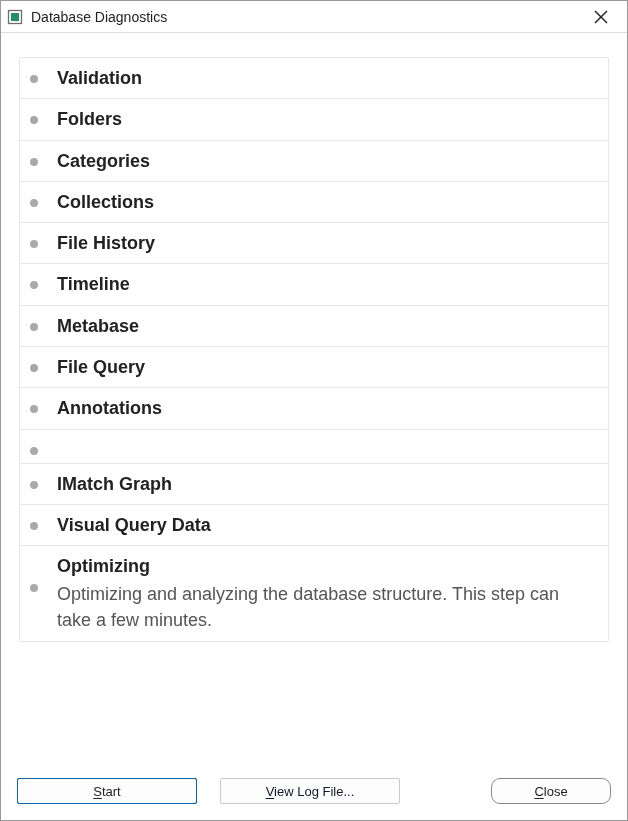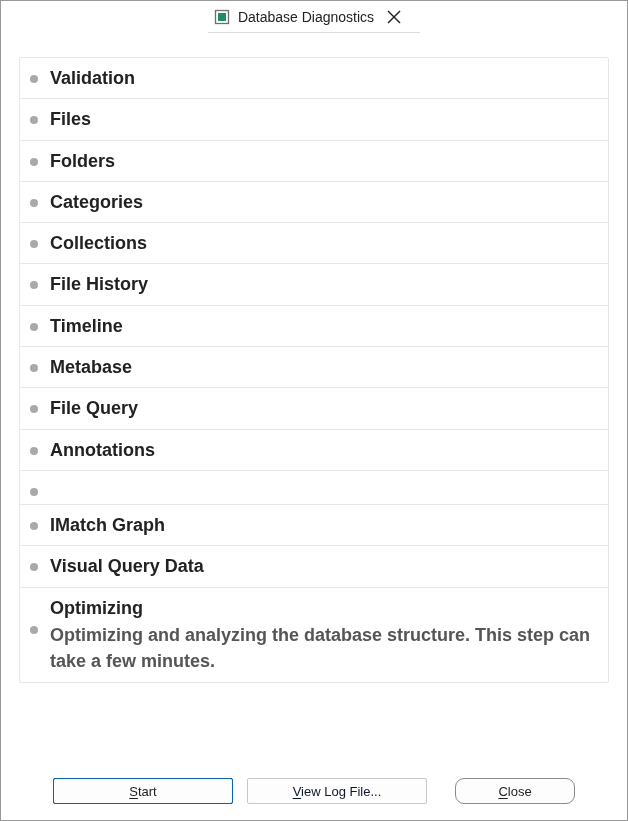--- a/index.html
+++ b/index.html
@@ -1,39 +1,39 @@
 <!DOCTYPE html>
 <html><head>
   <meta charset="utf-8">
   <style>
     * { box-sizing: border-box; margin: 0; padding: 0; }
     html, body { width: 628px; height: 821px; font-family: "Segoe UI", Arial, sans-serif; background: #fff; overflow: hidden; }
 
-    .window { width: 628px; height: 821px; border: 1px solid #999; display: flex; flex-direction: column; background: #fff; align-items: center; }
+    .window { width: 628px; height: 821px; border: 1px solid #999; display: flex; flex-direction: column; background: #fff; }
 
     .titlebar { height: 32px; display: flex; align-items: center; padding: 0 6px 0 6px; border-bottom: 1px solid #ddd; }
     .titlebar-icon { width: 16px; height: 16px; margin-right: 8px; display: flex; align-items: center; justify-content: center; }
     .titlebar-icon svg { display: block; }
     .titlebar-title { font-size: 14px; color: #222; flex: 1; }
     .titlebar-close { width: 40px; height: 30px; display: flex; align-items: center; justify-content: center; cursor: default; }
     .titlebar-close svg { display: block; }
 
     .body { flex: 1; padding: 24px 18px 10px 18px; overflow: hidden; }
 
     .panel { border: 1px solid #e7e7e7; border-radius: 2px; }
 
-    .item { display: flex; align-items: flex-start; padding: 8px 12px 8px 10px; border-top: 1px solid #e7e7e7; }
+    .item { display: flex; align-items: flex-start; padding: 8px 12px 8px 10px; border-top: 1px solid #e7e7e7; gap: 7px; }
     .item:first-child { border-top: none; }
     .bullet { width: 8px; height: 8px; border-radius: 50%; background: #a9a9a9; margin-top: 9px; margin-right: 12px; flex: 0 0 auto; }
     .item.has-desc .bullet { margin-top: 30px; }
     .iname { font-size: 18px; font-weight: 700; color: #222; line-height: 1.35; }
-    .idesc { font-size: 18px; font-weight: 700; color: #555; line-height: 1.45; margin-top: 2px; }
+    .idesc { font-size: 18px; font-weight: 400; color: #555; line-height: 1.45; margin-top: 2px; }
     .textwrap { flex: 1; }
 
-    .footer { height: 48px; display: flex; align-items: center; justify-content: space-between; padding: 0 16px 10px 16px; gap: 14px; }
+    .footer { height: 48px; display: flex; align-items: center; justify-content: space-between; padding: 0 16px 10px 16px; gap: 23px; }
     .btn { height: 26px; border: 1px solid #8a8a8a; background: #fdfdfd; font-size: 13px; color: #222; display: flex; align-items: center; justify-content: center; cursor: default; border-radius: 2px; }
     .btn.focused { outline: 1px solid #0a64ad; outline-offset: -1px; border-color: #0a64ad; }
     .btn.disabled { color: #0f172a; border-color: #c9c9c9; }
     .btn .ul { text-decoration: underline; text-underline-offset: 2px; }
     #btn-start { width: 180px; }
     #btn-log   { width: 180px; }
     #btn-close { width: 120px; margin-left: auto; border-radius: 9px; }
     .footer-spacer { flex: 1; }
   </style>
 </head>
@@ -56,26 +56,20 @@
       </svg>
     </span>
   </div>
 
   <div class="body">
     <div class="panel" id="panel">
         <div class="item">
           <div class="bullet"></div>
           <div class="textwrap">
             <div class="iname">Validation</div>
-          </div>
-        </div>
-        <div class="item">
-          <div class="bullet"></div>
-          <div class="textwrap">
-            <div class="iname">Files</div>
           </div>
         </div>
         <div class="item">
           <div class="bullet"></div>
           <div class="textwrap">
             <div class="iname">Folders</div>
           </div>
         </div>
         <div class="item">
           <div class="bullet"></div>

